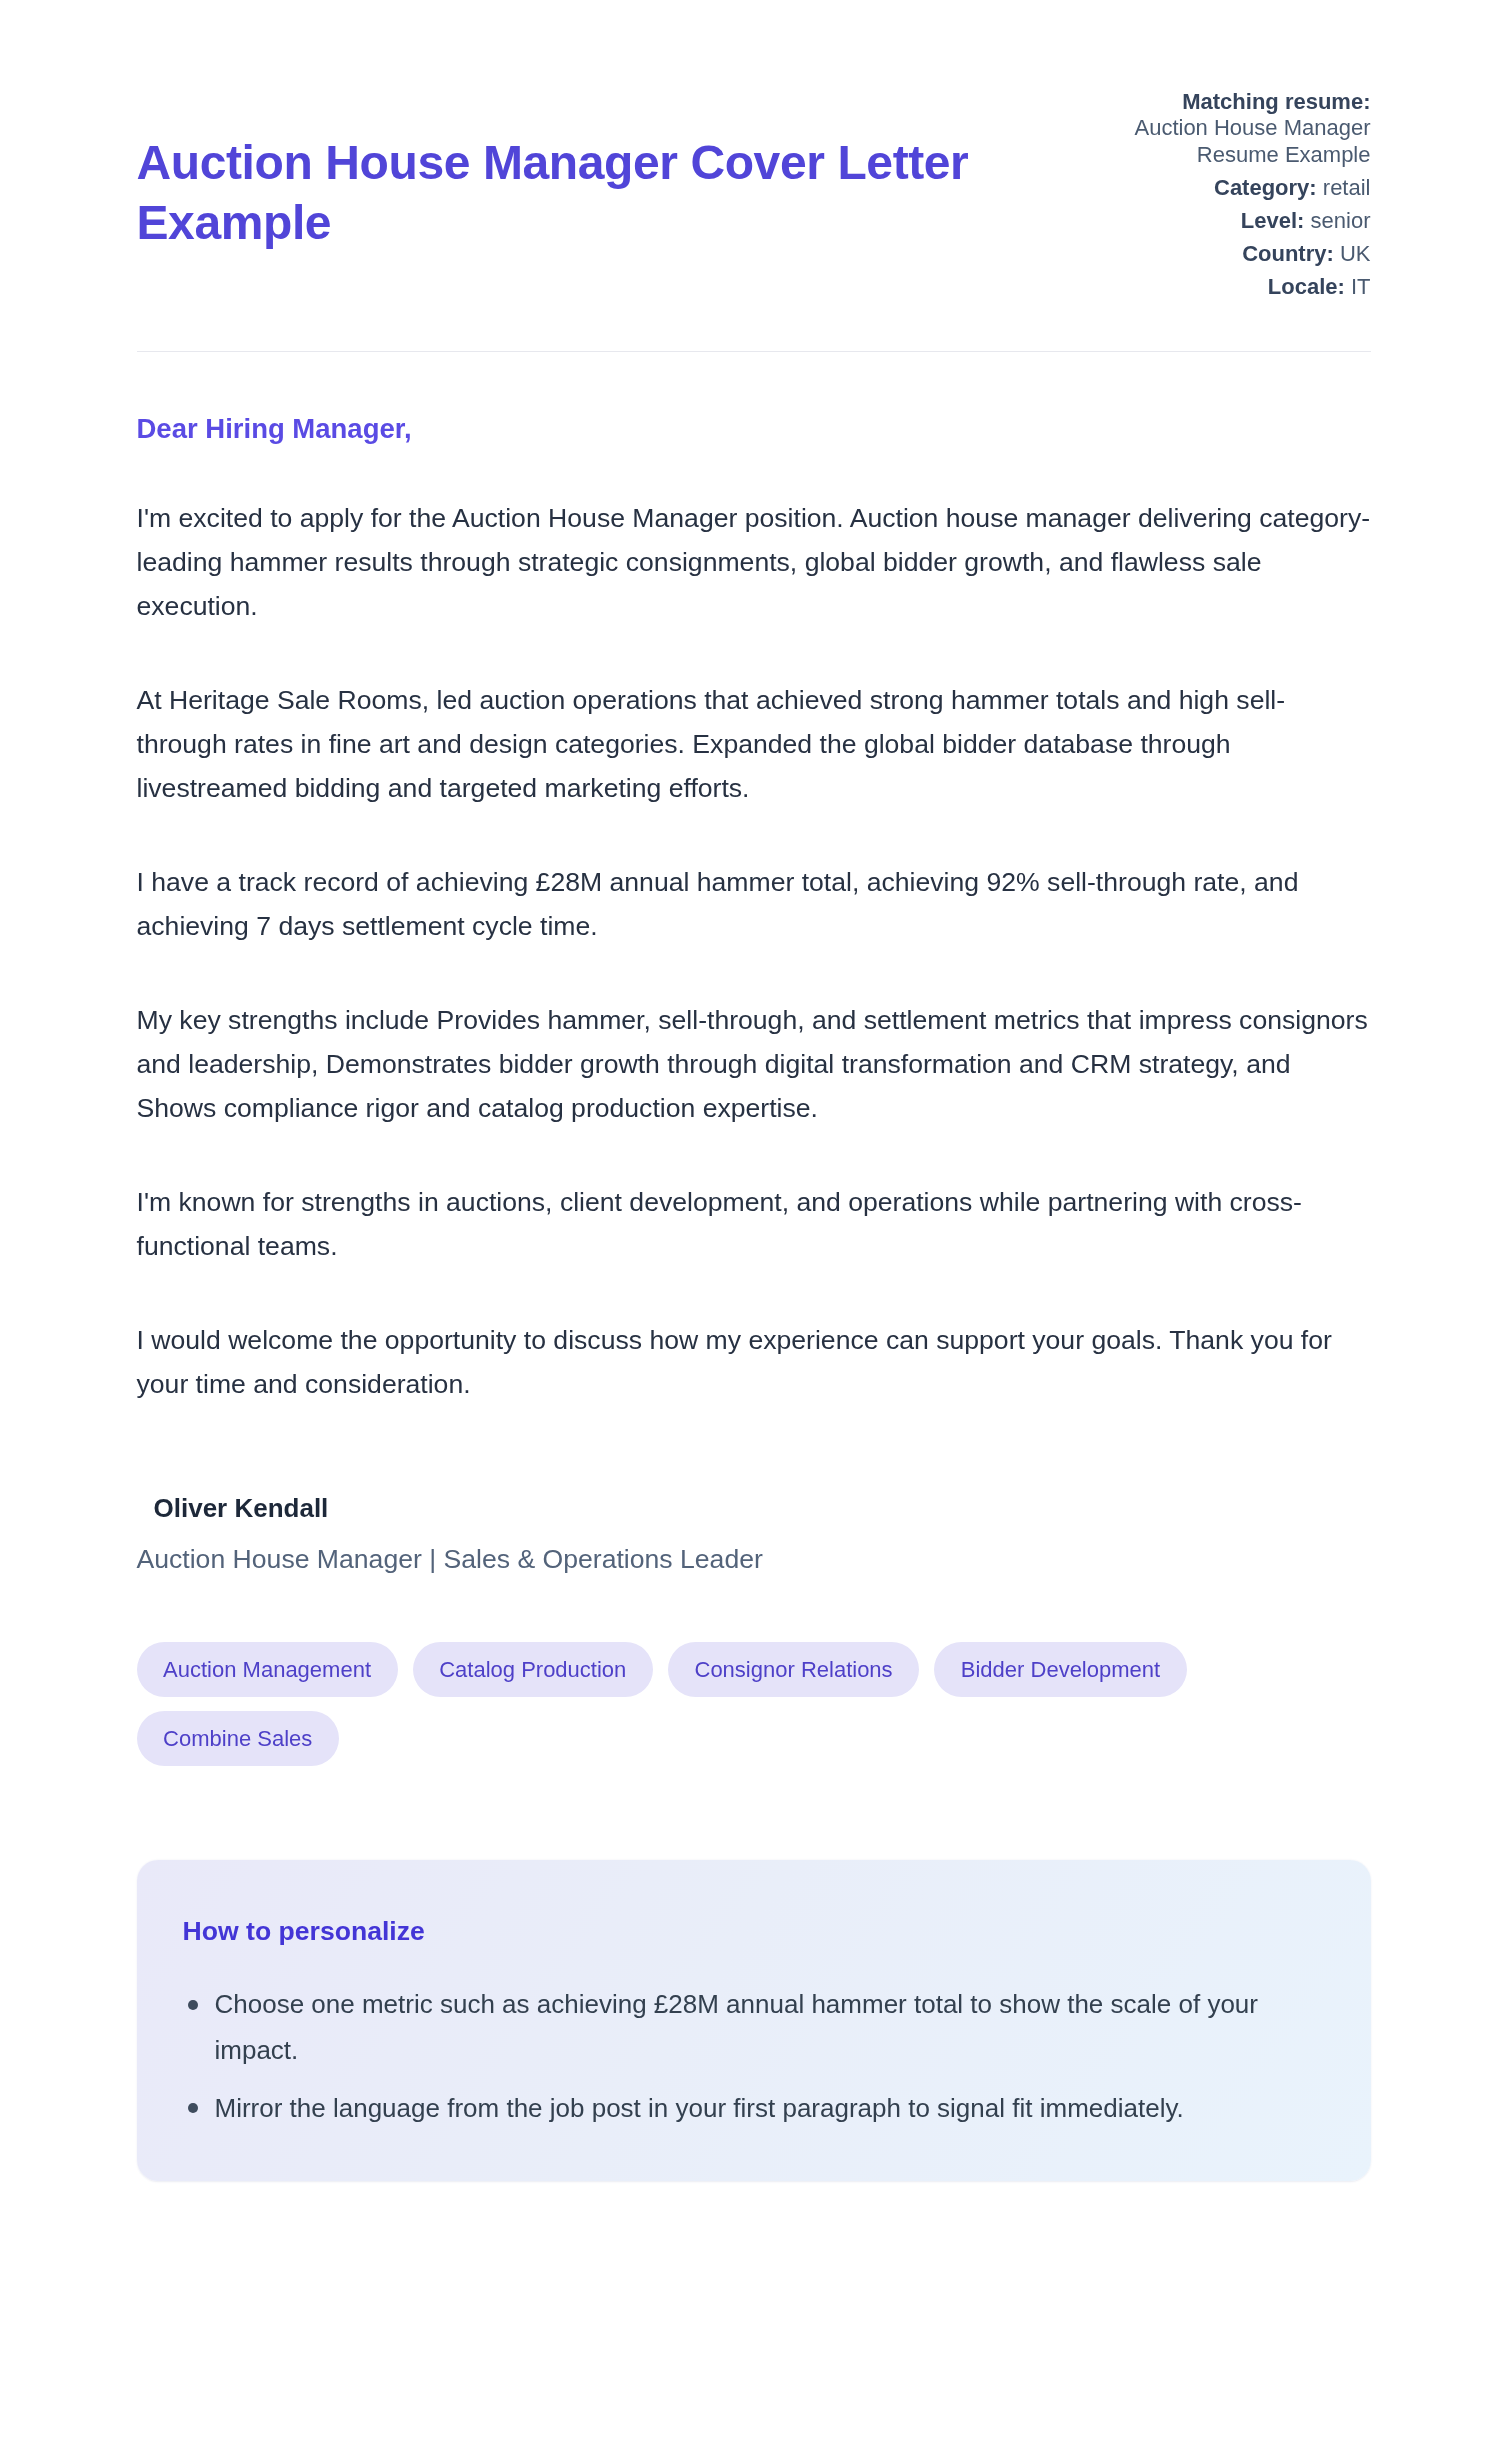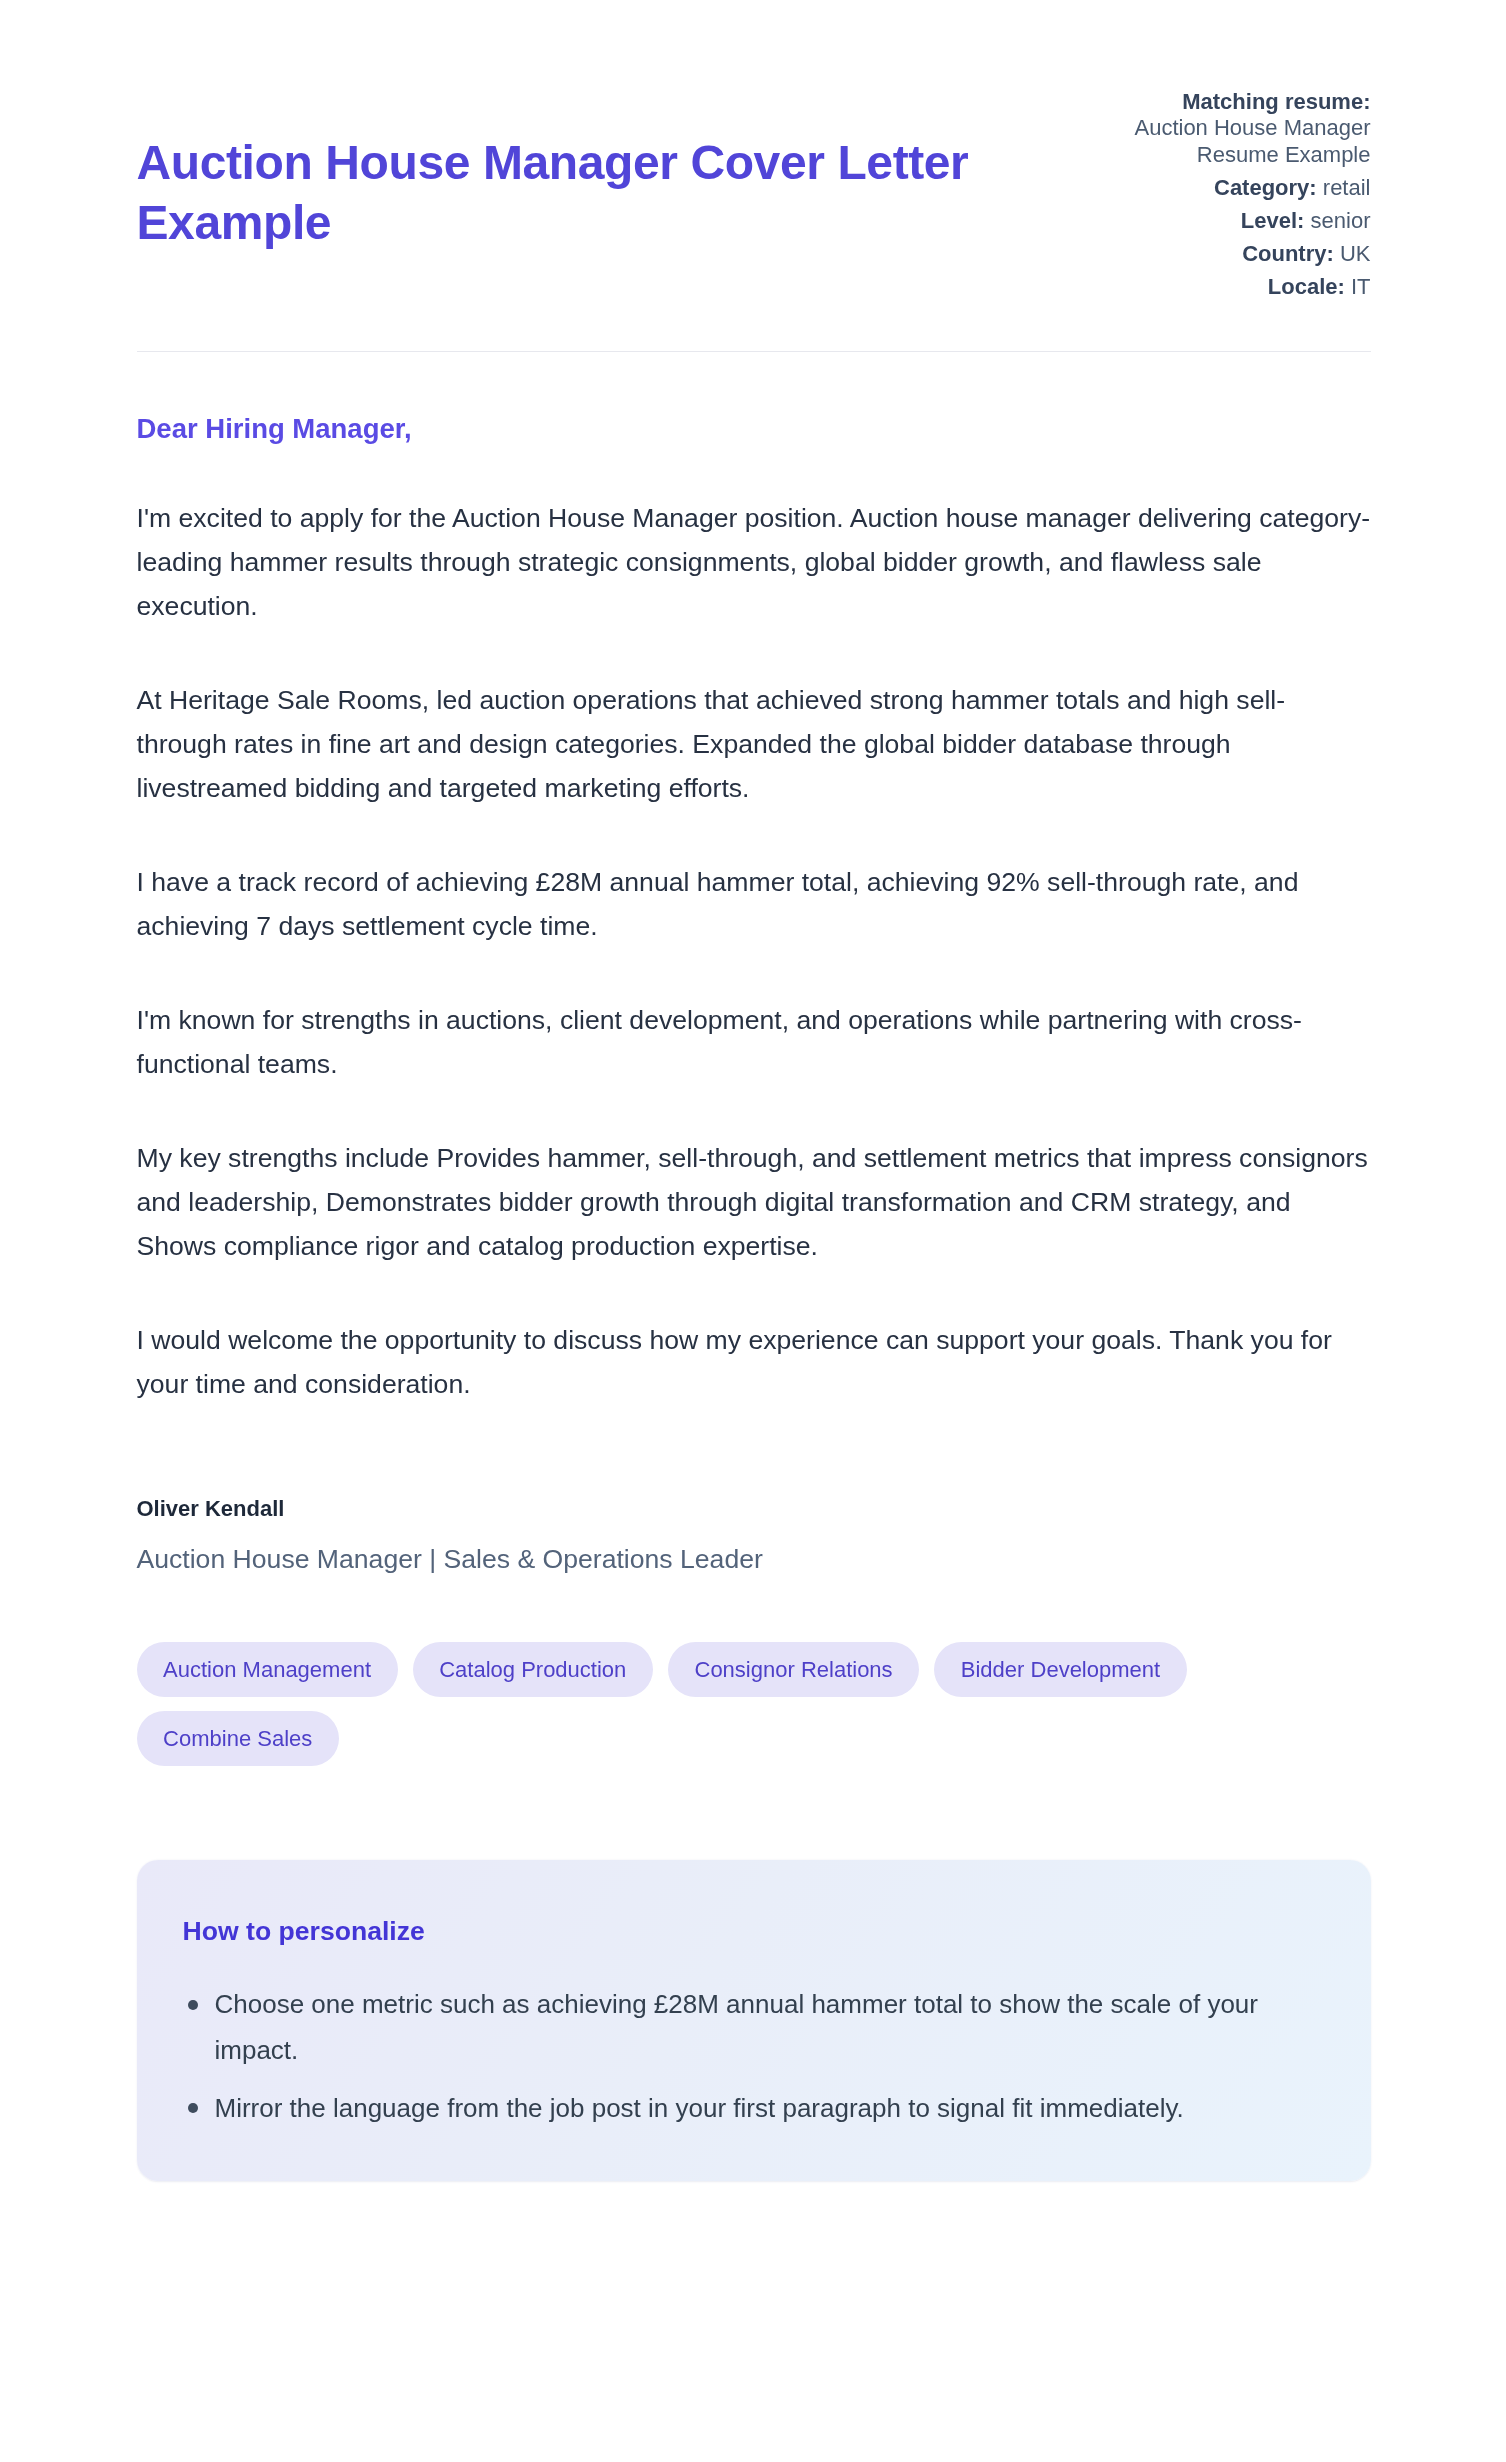--- a/index.html
+++ b/index.html
@@ -34,21 +34,21 @@
 
   
   .greeting{
     margin:59px 0 8px 0;
     font-size:27.5px;line-height:35px;font-weight:700;color:#5a4be4;
   }
   .para{
     margin:50px 0 0 0;
     font-size:26.6px;line-height:44px;font-weight:400;color:#273142;
   }
-  .sig-name{margin:85px 0 0 0;font-size:22px;line-height:35px;font-weight:700;color:#1d2839;}
+  .sig-name{margin:85px 0 0 17px;font-size:26px;line-height:35px;font-weight:700;color:#1d2839;}
   .sig-role{margin:15px 0 0 0;font-size:26.6px;line-height:37px;color:#53637a;}
 
   
   .tags{margin-top:64px;display:flex;flex-wrap:wrap;gap:14px 15px;max-width:1152px;text-align:right;}
   .tag{
     display:inline-block;
     background:#e5e3f9;color:#4e40c8;
     font-size:22px;line-height:55px;height:55px;
     padding:0 26.6px;border-radius:27.5px;white-space:nowrap;
   }
@@ -108,22 +108,22 @@
   </header>
 
   <hr class="divider">
 
   <main>
     <h2 class="greeting">Dear Hiring Manager,</h2>
 
     <p class="para">I'm excited to apply for the Auction House Manager position. Auction house manager delivering category-leading hammer results through strategic consignments, global bidder growth, and flawless sale execution.</p>
     <p class="para">At Heritage Sale Rooms, led auction operations that achieved strong hammer totals and high sell-through rates in fine art and design categories. Expanded the global bidder database through livestreamed bidding and targeted marketing efforts.</p>
     <p class="para">I have a track record of achieving £28M annual hammer total, achieving 92% sell-through rate, and achieving 7 days settlement cycle time.</p>
+    <p class="para">My key strengths include Provides hammer, sell-through, and settlement metrics that impress consignors and leadership, Demonstrates bidder growth through digital transformation and CRM strategy, and Shows compliance rigor and catalog production expertise.</p>
     <p class="para">I'm known for strengths in auctions, client development, and operations while partnering with cross-functional teams.</p>
-    <p class="para">My key strengths include Provides hammer, sell-through, and settlement metrics that impress consignors and leadership, Demonstrates bidder growth through digital transformation and CRM strategy, and Shows compliance rigor and catalog production expertise.</p>
     <p class="para">I would welcome the opportunity to discuss how my experience can support your goals. Thank you for your time and consideration.</p>
 
     <p class="sig-name">Oliver Kendall</p>
     <p class="sig-role">Auction House Manager | Sales &amp; Operations Leader</p>
 
     <div class="tags">
       <span class="tag">Auction Management</span>
       <span class="tag">Catalog Production</span>
       <span class="tag">Consignor Relations</span>
       <span class="tag">Bidder Development</span>

